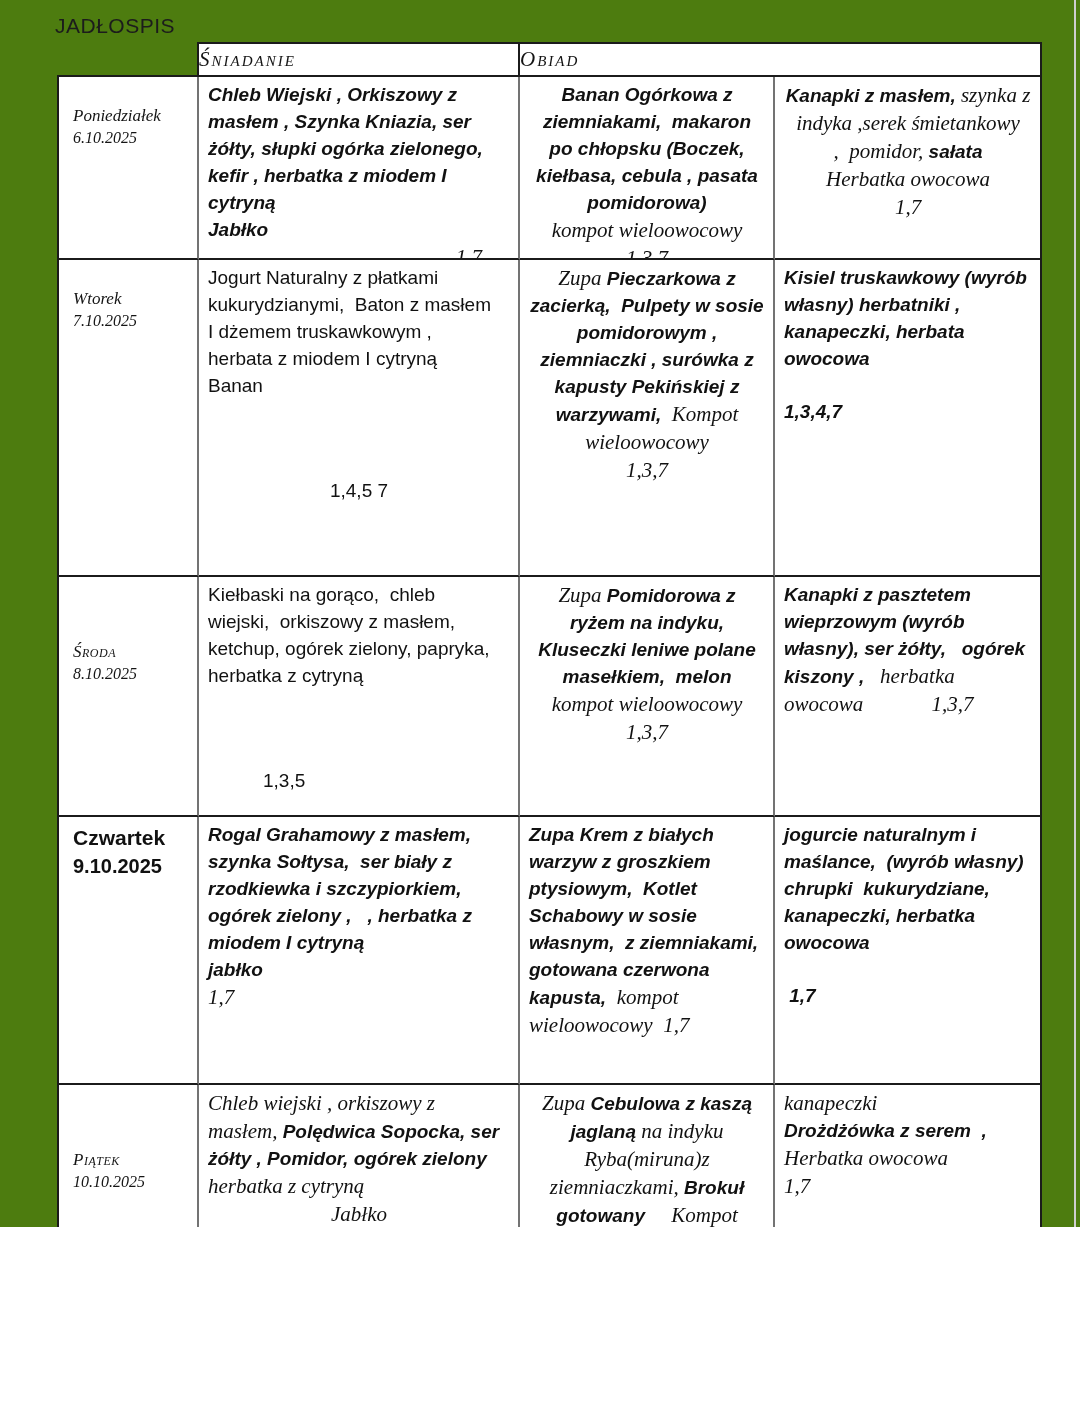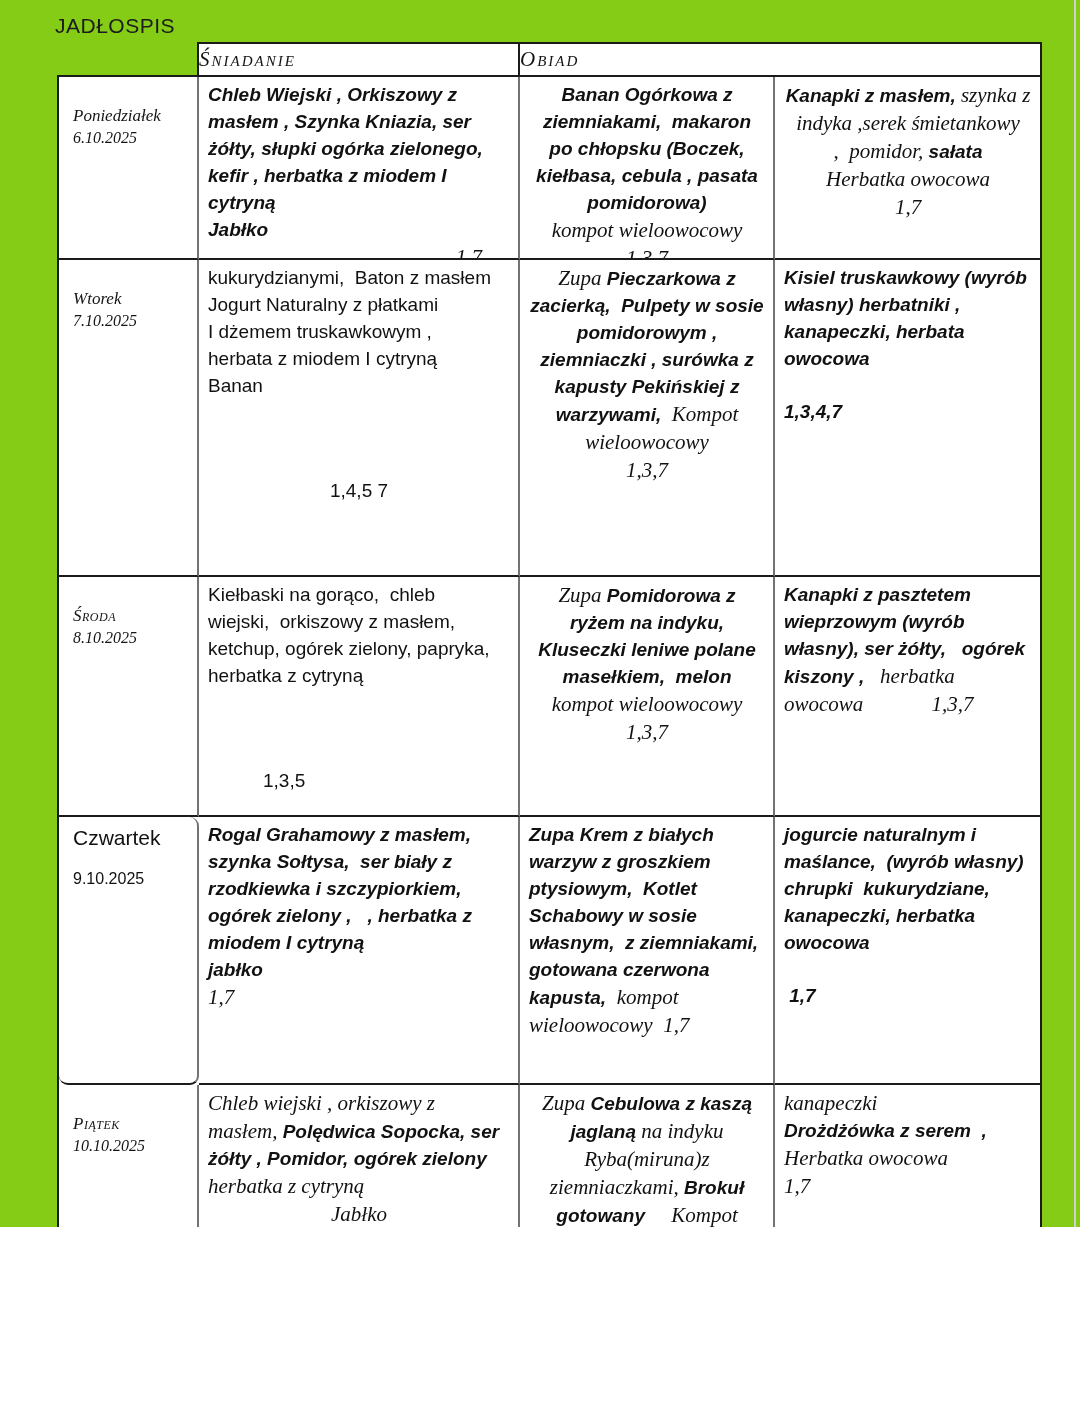--- a/index.html
+++ b/index.html
@@ -1,18 +1,18 @@
 <!DOCTYPE html>
 <html><head>
 <meta charset="utf-8">
 <style>
   * { margin:0; padding:0; box-sizing:border-box; }
   html,body { background:#ffffff; }
   .page {
-    position:relative; width:1080px; height:1227px; background:#84cc16;
+    position:relative; width:1080px; height:1227px; background:#4d7c0f;
     font-family:"Liberation Sans", sans-serif; color:#111; overflow:hidden;
   }
   .page-edge { position:absolute; top:0; left:1074px; width:2px; height:1408px; background:#cfcfcf; }
 
   .title {
     position:absolute; left:55px; top:14px;
     font-size:21px; letter-spacing:0.5px; color:#1c1c1c;
     font-family:"Liberation Sans", sans-serif;
   }
 
@@ -38,23 +38,23 @@
     grid-template-rows:183px 317px 240px 268px 219px;
     border:2px solid #1b1b1b; background:#fff;
   }
   .cell { border-right:2px solid #737373; border-bottom:2px solid #1b1b1b; overflow:hidden; }
   .cell:nth-child(4n) { border-right:none; }
   .grid .cell:nth-last-child(-n+4) { border-bottom:none; }
 
   .day-cell { padding:28px 6px 0 14px; }
   .day-script { font-family:"Liberation Serif", serif; font-style:italic; font-size:17px; line-height:22px; color:#151515; }
   .day-script .day-date { font-size:16px; }
-  .day-caps .day-name { font-variant:small-caps; letter-spacing:0.5px; }
-  .day-bold { padding-top:7px; font-family:"Liberation Sans", sans-serif; font-weight:400; font-style:normal; font-size:21px; line-height:28px;border-radius:9px; }
-  .day-bold .day-date { font-size:16px;margin-top:13px; }
+  .day-caps .day-name { font-variant:small-caps; letter-spacing:0.5px;margin-top:36px; }
+  .day-bold { padding-top:7px; font-family:"Liberation Sans", sans-serif; font-weight:700; font-style:normal; font-size:21px; line-height:28px; }
+  .day-bold .day-date { font-size:20px; }
   .day-name, .day-date { display:block; }
 
   .meal-cell { padding:5px 8px 0 9px; }
   .align-center { text-align:center; }
   .align-left { text-align:left; }
   .grid .cell:nth-child(n+21) { padding-top:26px; }   
   .grid .cell:nth-child(21) { padding-top:28px; }
 
   .line { min-height:26px; line-height:26px; white-space:nowrap; }
   .line-right  { text-align:right; padding-right:28px; }
@@ -112,22 +112,22 @@
         <div class="line"><span class="f-s">indyka ,serek śmietankowy</span></div>
         <div class="line"><span class="f-s">,&nbsp; pomidor, </span><span class="f-b">sałata</span></div>
         <div class="line"><span class="f-s">Herbatka owocowa</span></div>
         <div class="line"><span class="f-s">1,7</span></div>
       </div>
       <div class="cell day-cell day-script">
         <span class="day-name">Wtorek</span>
         <span class="day-date">7.10.2025</span>
       </div>
       <div class="cell meal-cell align-left">
+        <div class="line"><span class="f-r">Jogurt Naturalny z płatkami</span></div>
         <div class="line"><span class="f-r">kukurydzianymi,&nbsp; Baton z masłem</span></div>
-        <div class="line"><span class="f-r">Jogurt Naturalny z płatkami</span></div>
         <div class="line"><span class="f-r">I dżemem truskawkowym ,</span></div>
         <div class="line"><span class="f-r">herbata z miodem I cytryną</span></div>
         <div class="line"><span class="f-r">Banan</span></div>
         <div class="line">&nbsp;</div>
         <div class="line">&nbsp;</div>
         <div class="line">&nbsp;</div>
         <div class="line line-center"><span class="f-r">1,4,5 7</span></div>
       </div>
       <div class="cell meal-cell align-center">
         <div class="line"><span class="f-s">Zupa </span><span class="f-b">Pieczarkowa z</span></div>

